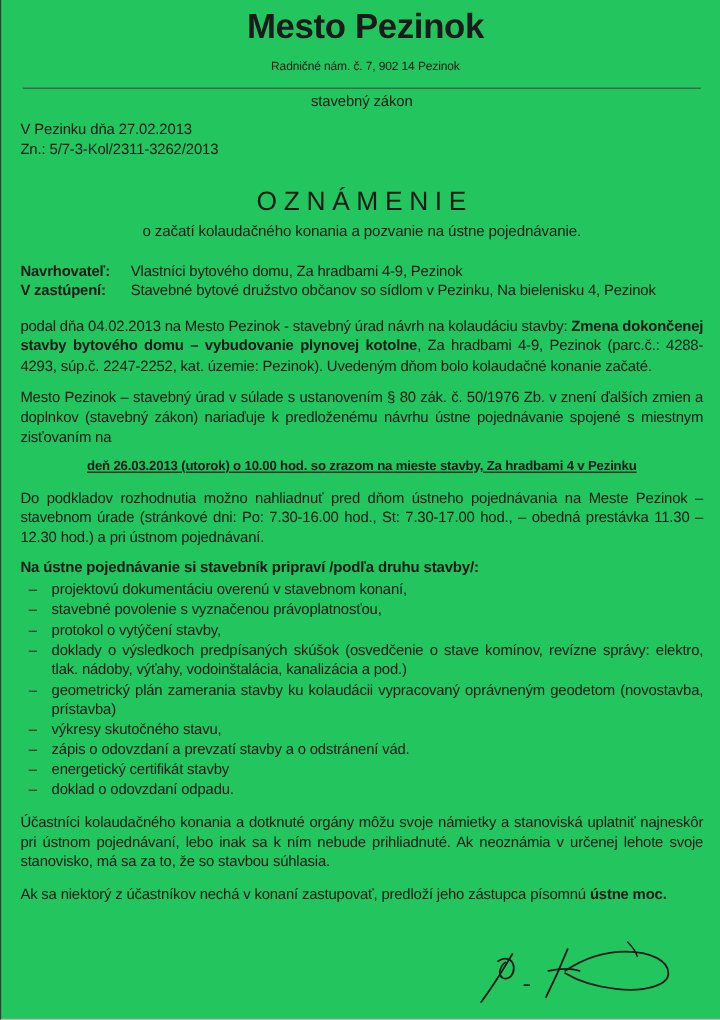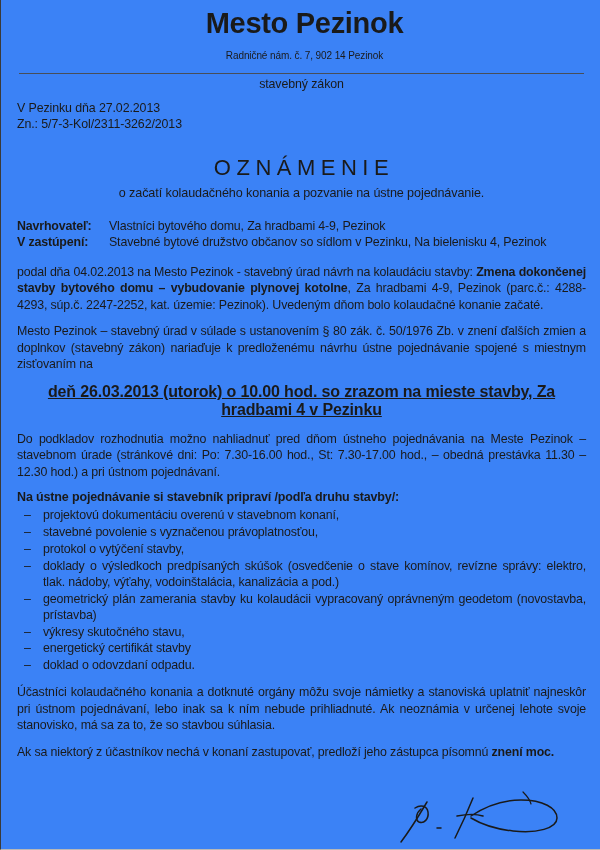--- a/index.html
+++ b/index.html
@@ -14,21 +14,21 @@
     overflow: hidden;
     font-family: "Liberation Sans", sans-serif;
     color: #1a1a1a;
     position: relative;
   }
   .page {
     position: relative;
     width: 600px;
     height: 850px;
     box-sizing: border-box;
-    background: #3b82f6;
+    background: #22c55e;
     border-left: 1.5px solid #3a3a3a;
     border-bottom: 1px solid #b8b8b8;
     padding: 0;
   }
   .inner {
     padding: 9px 14px 0 16px;
   }
 
   
   .letterhead {
@@ -111,21 +111,21 @@
     font-size: 12.4px;
     line-height: 1.33;
     text-align: justify;
     margin: 0 0 10px 0;
     letter-spacing: -0.15px;
   }
   p.body b { font-weight: bold; }
 
   .highlight-line {
     text-align: center;
-    font-size: 16px;
+    font-size: 11px;
     font-weight: bold;
     text-decoration: underline;
     margin: 0 0 12px 0;
     letter-spacing: -0.15px;
   }
 
   .section-head {
     font-size: 12.5px;
     font-weight: bold;
     margin: 0 0 3px 0;
@@ -217,27 +217,28 @@
     <p class="body">Do podkladov rozhodnutia možno nahliadnuť pred dňom ústneho pojednávania na Meste Pezinok – stavebnom úrade (stránkové dni: Po: 7.30-16.00 hod., St: 7.30-17.00 hod.,  – obedná prestávka 11.30 – 12.30 hod.) a pri ústnom pojednávaní.</p>
 
     <div class="section-head">Na ústne pojednávanie si stavebník pripraví /podľa druhu stavby/:</div>
     <ul class="dashlist">
       <li>projektovú dokumentáciu overenú v stavebnom konaní,</li>
       <li>stavebné povolenie s vyznačenou právoplatnosťou,</li>
       <li>protokol o vytýčení stavby,</li>
       <li>doklady o výsledkoch predpísaných skúšok (osvedčenie o stave komínov, revízne správy: elektro,  tlak. nádoby, výťahy, vodoinštalácia, kanalizácia a pod.)</li>
       <li>geometrický plán zamerania stavby ku kolaudácii vypracovaný oprávneným geodetom (novostavba, prístavba)</li>
       <li>výkresy skutočného stavu,</li>
+      <li>zápis o odovzdaní a prevzatí stavby a o odstránení vád.</li>
       <li>energetický certifikát stavby</li>
       <li>doklad o odovzdaní odpadu.</li>
     </ul>
 
     <p class="body">Účastníci kolaudačného konania a dotknuté orgány môžu svoje námietky a stanoviská uplatniť najneskôr pri ústnom pojednávaní, lebo inak sa k ním nebude prihliadnuté. Ak   neoznámia v určenej lehote svoje stanovisko, má sa za to, že so  stavbou súhlasia.</p>
 
-    <p class="body"><span>Ak sa niektorý z účastníkov nechá v konaní zastupovať,  predloží jeho zástupca písomnú </span><b>znení moc.</b></p>
+    <p class="body"><span>Ak sa niektorý z účastníkov nechá v konaní zastupovať,  predloží jeho zástupca písomnú </span><b>ústne moc.</b></p>
 
 
     <div class="sign-area">
 
       <svg class="signature-svg" width="175" height="62" viewBox="0 0 175 62">
         <g fill="none" stroke="#1a1a1a" stroke-width="1.5" stroke-linecap="round" stroke-linejoin="round">
           <path d="M4 56 C 16 40, 24 26, 30 16"></path>
           <path d="M18 22 C 24 18, 30 20, 31 26 C 32 33, 27 38, 22 36 C 18 34, 19 27, 24 23"></path>
           <path d="M40 42 L 44 42"></path>
           <path d="M58 52 C 66 36, 72 22, 76 12"></path>

